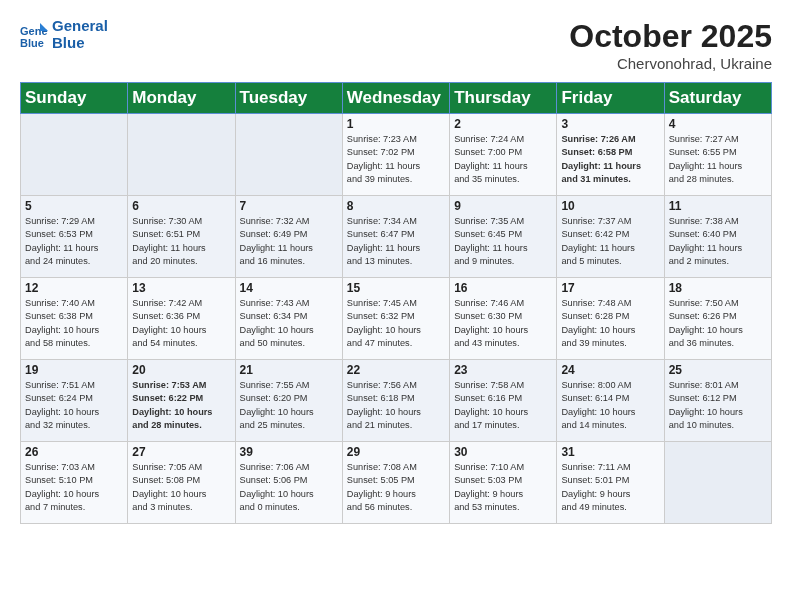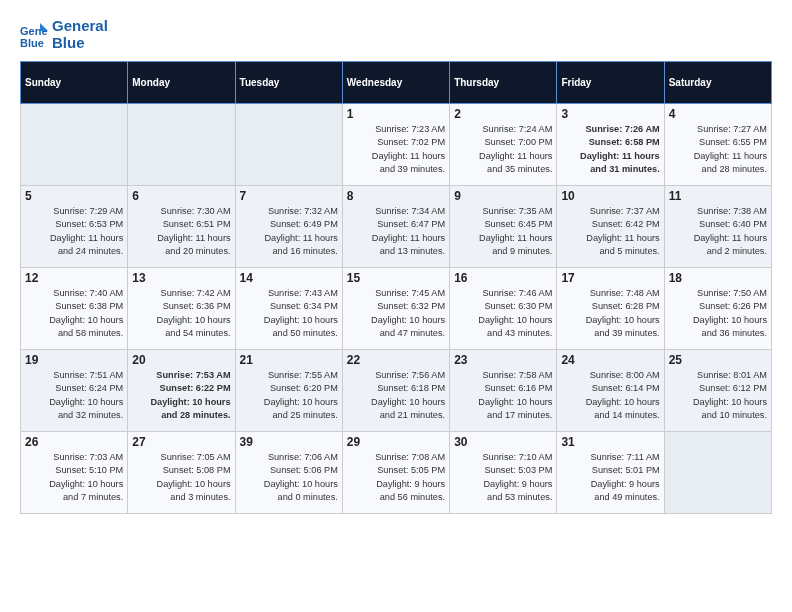--- a/index.html
+++ b/index.html
@@ -50,25 +50,25 @@
     .location-title {
       font-size: 15px;
       color: #444;
     }
     .calendar {
       width: 100%;
       border-collapse: collapse;
       table-layout: fixed;
     }
     .calendar thead th {
-      background: #0f172a;
+      background: #15803d;
       color: #fff;
-      font-size: 10px;
+      font-size: 17px;
       font-weight: bold;
-      padding: 15px 4px;
+      padding: 5px 4px;
       text-align: left;
       border: 1px solid #5a8ed4;
     }
     .calendar tbody td {
       border: 1px solid #ccc;
       vertical-align: top;
       padding: 3px 4px;
       width: 113px;
       height: 82px;
       background: #fff;
@@ -83,21 +83,20 @@
       font-size: 12px;
       font-weight: bold;
       color: #222;
       display: block;
       margin-bottom: 2px;
     }
     .day-info {
       font-size: 9.2px;
       color: #333;
       line-height: 1.45;
-      text-align: right;
     }
     .empty-cell {
       background: #e8edf4 !important;
     }
   </style>
 </head>
 <body>
 <div class="page">
 
   <div class="header">
@@ -105,20 +104,24 @@
       <svg class="logo-icon" viewBox="0 0 28 28">
         <text x="0" y="14" font-size="11" font-weight="bold" fill="#1a5fa8">General</text>
         <text x="0" y="26" font-size="11" font-weight="bold" fill="#1a5fa8">Blue</text>
         <polygon points="20,2 28,10 20,10" fill="#2a7fd4"></polygon>
       </svg>
       <div class="logo-text">
         <span>General</span>
         <span>Blue</span>
       </div>
     </div>
+    <div class="title-block">
+      <div class="month-title">October 2025</div>
+      <div class="location-title">Chervonohrad, Ukraine</div>
+    </div>
   </div>
 
   <table class="calendar">
     <thead>
       <tr>
       <th>Sunday</th>
           <th>Monday</th>
           <th>Tuesday</th>
           <th>Wednesday</th>
           <th>Thursday</th>

